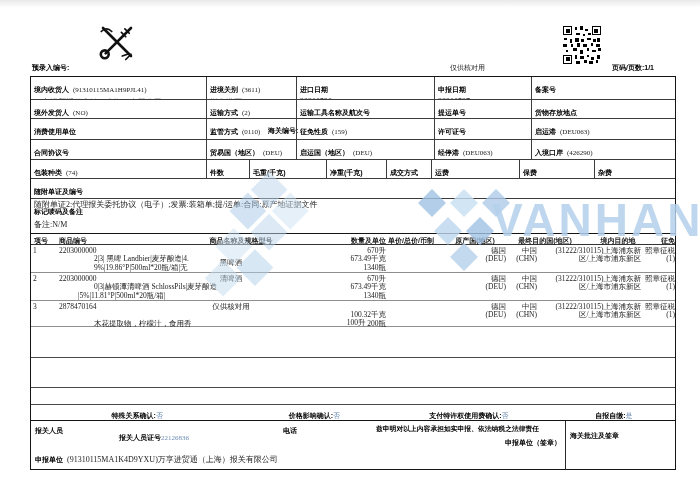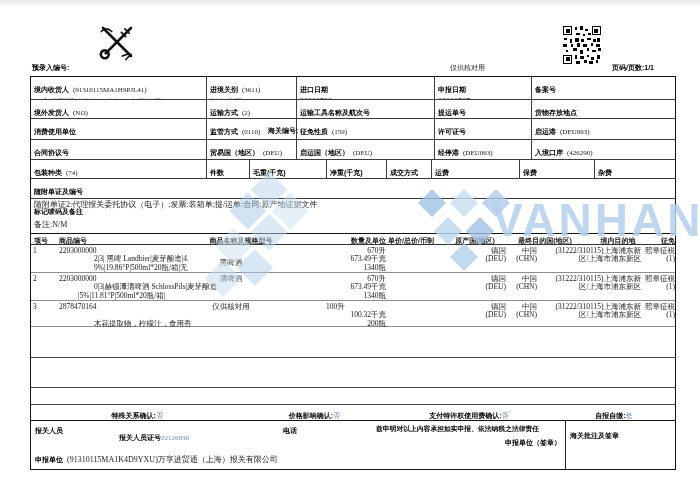--- a/index.html
+++ b/index.html
@@ -301,21 +301,21 @@
       <div style="left:508px; top:9px; width:102px; text-align:right">区/上海市浦东新区</div>
       <div style="left:612px; top:1px; width:32px; text-align:right">照章征税</div>
       <div style="left:612px; top:9px; width:32px; text-align:right">(1)</div>
     </div>
 
     <div class="gitem" style="height:26px">
       <div style="left:2px; top:1px">3</div>
       <div style="left:28px; top:1px">2878470164</div>
       <div style="left:130px; top:1px; width:140px; text-align:center">仅供核对用</div>
       <div style="left:63px; top:18px">木花提取物，柠檬汁，食用香</div>
-      <div style="left:295px; top:1px; width:60px; text-align:left">100升</div>
+      <div style="left:295px; top:17px; width:60px; text-align:center">100升</div>
       <div style="left:295px; top:9px; width:60px; text-align:right">100.32千克</div>
       <div style="left:295px; top:18px; width:60px; text-align:right">200瓶</div>
       <div style="left:345px; top:1px; width:70px; text-align:center"></div>
       <div style="left:415px; top:1px; width:60px; text-align:right">德国</div>
       <div style="left:415px; top:9px; width:60px; text-align:right">(DEU)</div>
       <div style="left:448px; top:1px; width:58px; text-align:right">中国</div>
       <div style="left:448px; top:9px; width:58px; text-align:right">(CHN)</div>
       <div style="left:508px; top:1px; width:102px; text-align:right">(31222/310115)上海浦东新</div>
       <div style="left:508px; top:9px; width:102px; text-align:right">区/上海市浦东新区</div>
       <div style="left:612px; top:1px; width:32px; text-align:right">照章征税</div>

